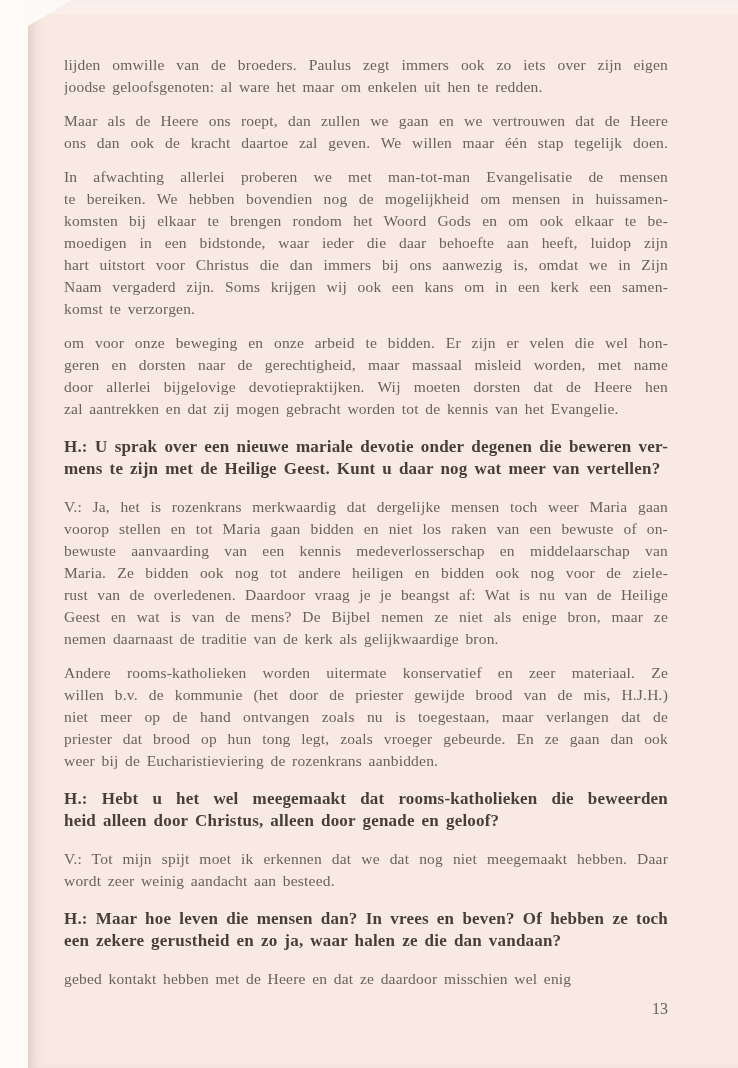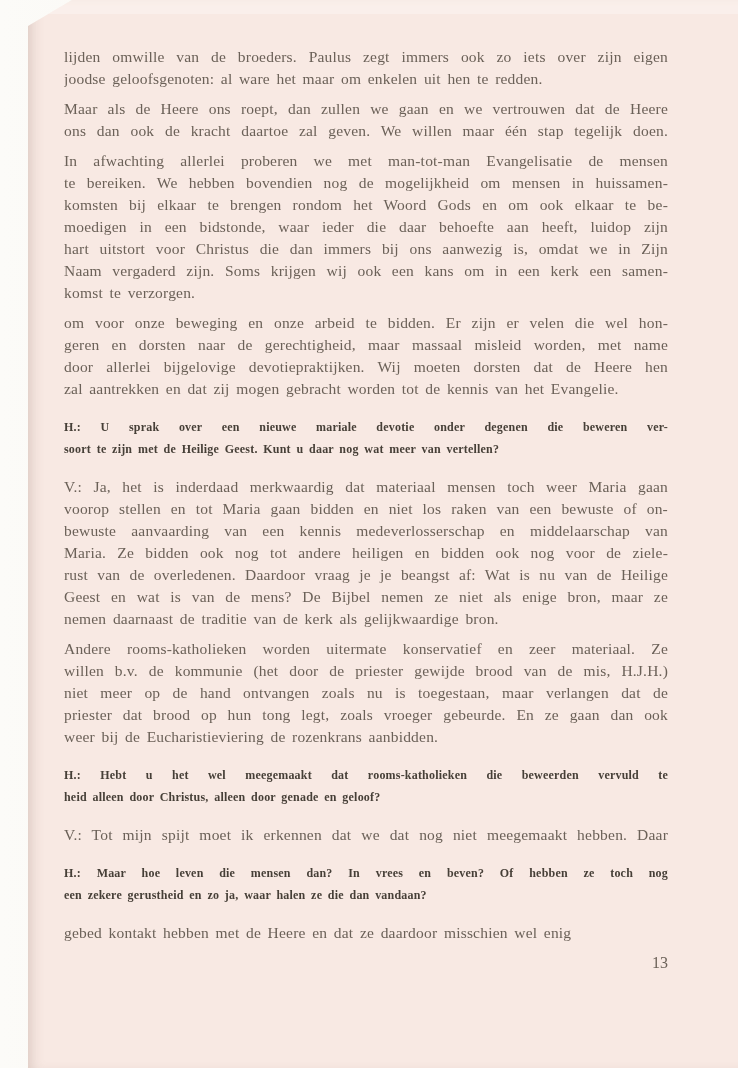--- a/index.html
+++ b/index.html
@@ -32,21 +32,21 @@
     height: 14px;
     background: rgba(255, 252, 250, 0.35);
   }
   .content {
     position: absolute;
     left: 36px;           
     top: 42px;
     width: 604px;
   }
   .block {
-    margin: 4px 0 8px 0;
+    margin: 12px 0 8px 0;
   }
   .block.heading {
     margin-top: 16px;
     margin-bottom: 16px;
   }
   .line {
     font-size: 15.5px;
     line-height: 22px;
     height: 22px;
     color: #6b6158;
@@ -56,21 +56,21 @@
     text-align-last: justify;
     white-space: normal;
     overflow: hidden;
   }
   .line.last {
     text-align-last: left;
   }
   .heading .line {
     font-weight: bold;
     color: #463f37;
-    font-size: 12px;
+    font-size: 17px;
   }
   .page-num {
     margin-top: 0px;
     font-size: 16px;
     line-height: 22px;
     color: #6b6158;
     text-align: right;
   }
 </style>
 </head>
@@ -97,44 +97,45 @@
           <div class="line last">komst te verzorgen.</div>
         </div>
         <div class="block paragraph">
           <div class="line">om voor onze beweging en onze arbeid te bidden. Er zijn er velen die wel hon-</div>
           <div class="line">geren en dorsten naar de gerechtigheid, maar massaal misleid worden, met name</div>
           <div class="line">door allerlei bijgelovige devotiepraktijken. Wij moeten dorsten dat de Heere hen</div>
           <div class="line last">zal aantrekken en dat zij mogen gebracht worden tot de kennis van het Evangelie.</div>
         </div>
         <div class="block heading">
           <div class="line">H.: U sprak over een nieuwe mariale devotie onder degenen die beweren ver-</div>
-          <div class="line last">soort te zijn met de Heilige Geest. Kunt u daar nog wat meer van vertellen?</div>
+          <div class="line last">mens te zijn met de Heilige Geest. Kunt u daar nog wat meer van vertellen?</div>
         </div>
         <div class="block paragraph">
-          <div class="line">V.: Ja, het is inderdaad merkwaardig dat materiaal mensen toch weer Maria gaan</div>
+          <div class="line">V.: Ja, het is rozenkrans merkwaardig dat dergelijke mensen toch weer Maria gaan</div>
           <div class="line">voorop stellen en tot Maria gaan bidden en niet los raken van een bewuste of on-</div>
           <div class="line">bewuste aanvaarding van een kennis medeverlosserschap en middelaarschap van</div>
           <div class="line">Maria. Ze bidden ook nog tot andere heiligen en bidden ook nog voor de ziele-</div>
           <div class="line">rust van de overledenen. Daardoor vraag je je beangst af: Wat is nu van de Heilige</div>
           <div class="line">Geest en wat is van de mens? De Bijbel nemen ze niet als enige bron, maar ze</div>
           <div class="line last">nemen daarnaast de traditie van de kerk als gelijkwaardige bron.</div>
         </div>
         <div class="block paragraph">
           <div class="line">Andere rooms-katholieken worden uitermate konservatief en zeer materiaal. Ze</div>
           <div class="line">willen b.v. de kommunie (het door de priester gewijde brood van de mis, H.J.H.)</div>
           <div class="line">niet meer op de hand ontvangen zoals nu is toegestaan, maar verlangen dat de</div>
           <div class="line">priester dat brood op hun tong legt, zoals vroeger gebeurde. En ze gaan dan ook</div>
           <div class="line last">weer bij de Eucharistieviering de rozenkrans aanbidden.</div>
         </div>
         <div class="block heading">
           <div class="line">H.: Hebt u het wel meegemaakt dat rooms-katholieken die beweerden vervuld te</div>
           <div class="line last">heid alleen door Christus, alleen door genade en geloof?</div>
         </div>
         <div class="block paragraph">
           <div class="line">V.: Tot mijn spijt moet ik erkennen dat we dat nog niet meegemaakt hebben. Daar</div>
+          <div class="line last">wordt zeer weinig aandacht aan besteed.</div>
         </div>
         <div class="block heading">
           <div class="line">H.: Maar hoe leven die mensen dan? In vrees en beven? Of hebben ze toch nog</div>
           <div class="line last">een zekere gerustheid en zo ja, waar halen ze die dan vandaan?</div>
         </div>
         <div class="block paragraph">
           <div class="line last">gebed kontakt hebben met de Heere en dat ze daardoor misschien wel enig</div>
         </div>
       </div>
     <div class="page-num">13</div>

